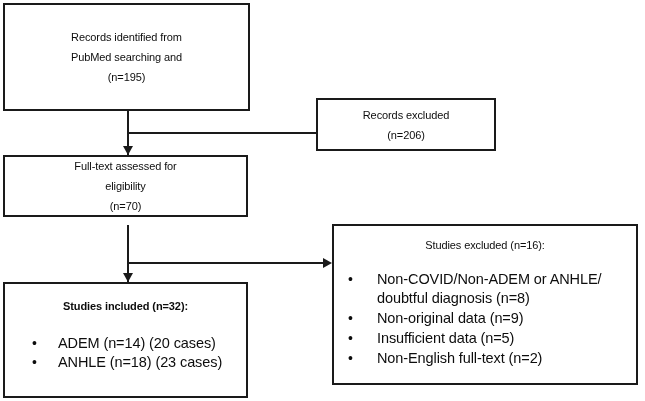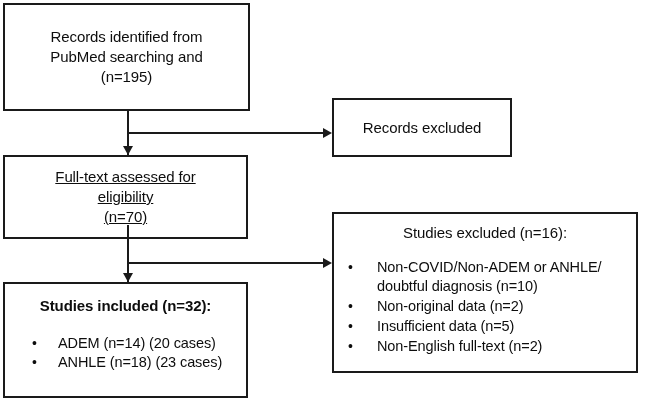--- a/index.html
+++ b/index.html
@@ -24,21 +24,21 @@
     position: absolute;
     box-sizing: border-box;
     border: 2px solid #1a1a1a;
     background: #ffffff;
     display: flex;
     flex-direction: column;
     justify-content: center;
   }
   .box-title {
     text-align: center;
-    font-size: 15px;
+    font-size: 11px;
     line-height: 20px;
     letter-spacing: -0.1px;
   }
   .box-title .ln {
     display: block;
   }
   
   .bullets {
     margin: 0;
     padding: 0;
@@ -65,40 +65,40 @@
   }
 
   
   #box-identified {
     left: 3px;  top: 3px;  width: 247px;  height: 108px;
   }
   #box-identified .box-title { padding: 0 10px; }
 
   
   #box-fulltext {
-    left: 3px;  top: 155px;  width: 245px;  height: 84px; text-decoration: underline;
+    left: 3px;  top: 155px;  width: 245px;  height: 62px;
   }
 
   
   #box-included {
     left: 3px;  top: 282px;  width: 245px;  height: 116px;
     justify-content: flex-start;
   }
   #box-included .box-title { margin-top: 12px; font-weight: bold; }
   #box-included .bullets { margin-top: 18px; padding-left: 27px; }
   #box-included .bullet-row { padding-left: 26px; }
 
   
   #box-rec-excluded {
-    left: 332px;  top: 98px;  width: 180px;  height: 59px;
+    left: 316px;  top: 98px;  width: 180px;  height: 53px;
   }
 
   
   #box-stud-excluded {
-    left: 332px;  top: 212px;  width: 306px;  height: 161px;
+    left: 332px;  top: 224px;  width: 306px;  height: 161px;
     justify-content: flex-start;
   }
   #box-stud-excluded .box-title { margin-top: 9px; }
   #box-stud-excluded .bullets { margin-top: 15px; padding-left: 14px; }
   #box-stud-excluded .bullet-row { padding-left: 29px; margin-bottom: 1px; }
 
   
   .line {
     position: absolute;
     background: #1a1a1a;
@@ -146,20 +146,21 @@
   </div>
 
   <div class="line vline" id="conn1-v"></div>
   <div class="arrow-down" id="conn1-arr"></div>
   <div class="line hline" id="conn1-h"></div>
   <div class="arrow-right" id="conn1-harr"></div>
 
   <div class="box" id="box-rec-excluded">
     <div class="box-title">
       <span class="ln">Records excluded</span>
+      <span class="ln">(n=206)</span>
     </div>
   </div>
 
   <div class="box" id="box-fulltext">
     <div class="box-title">
       <span class="ln">Full-text assessed for</span>
       <span class="ln">eligibility</span>
       <span class="ln">(n=70)</span>
     </div>
   </div>
@@ -168,25 +169,25 @@
   <div class="arrow-down" id="conn2-arr"></div>
   <div class="line hline" id="conn2-h"></div>
   <div class="arrow-right" id="conn2-harr"></div>
 
   <div class="box" id="box-stud-excluded">
     <div class="box-title">Studies excluded (n=16):</div>
     <ul class="bullets">
       <li class="bullet-row">
         <span class="dot">•</span>
         <span class="btext">Non-COVID/Non-ADEM or ANHLE/</span>
-        <span class="btext">doubtful diagnosis  (n=10)</span>
-      </li>
-      <li class="bullet-row">
-        <span class="dot">•</span>
-        <span class="btext">Non-original data (n=2)</span>
+        <span class="btext">doubtful diagnosis  (n=8)</span>
+      </li>
+      <li class="bullet-row">
+        <span class="dot">•</span>
+        <span class="btext">Non-original data (n=9)</span>
       </li>
       <li class="bullet-row">
         <span class="dot">•</span>
         <span class="btext">Insufficient data (n=5)</span>
       </li>
       <li class="bullet-row">
         <span class="dot">•</span>
         <span class="btext">Non-English full-text (n=2)</span>
       </li>
     </ul>

